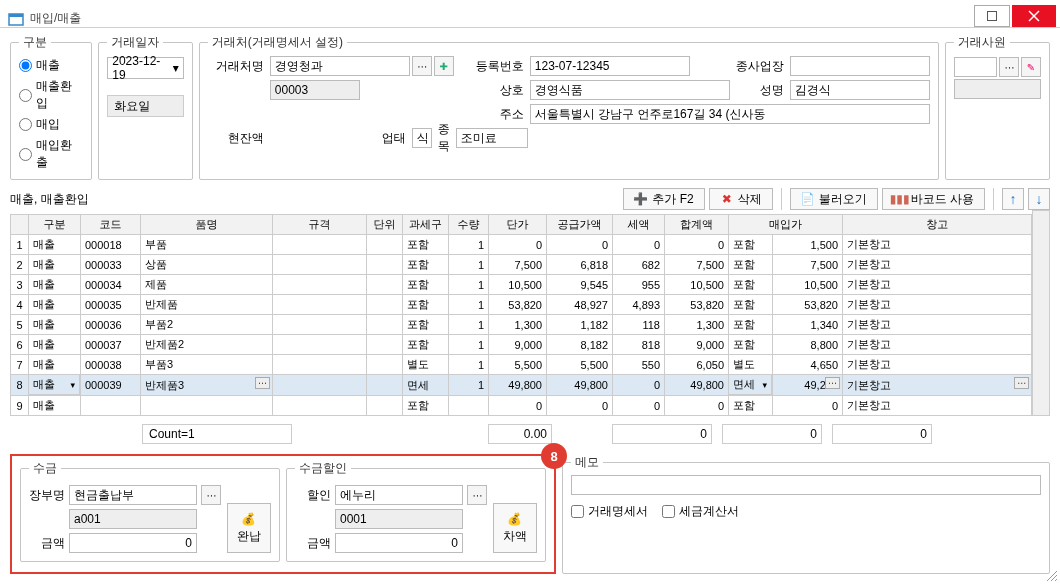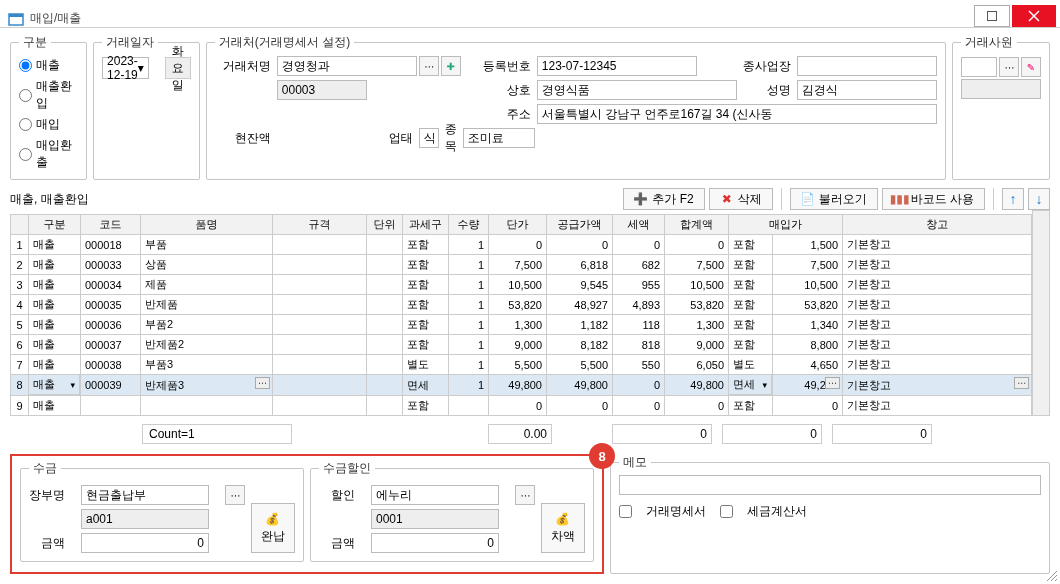--- a/index.html
+++ b/index.html
@@ -15,21 +15,21 @@
     .top-row { display: flex; gap: 6px; }
     fieldset { border: 1px solid #c5c5c5; padding: 4px 8px 8px 8px; border-radius: 2px; }
     legend { font-size: 12px; padding: 0 4px; color: #333; }
     .fs-1 { width: 102px; }
     .fs-2 { width: 118px; }
     .fs-3 { flex: 1; }
     .fs-4 { width: 132px; }
     .radio-col { display: flex; flex-direction: column; gap: 4px; margin-top: 2px; }
     .radio-col label { display: flex; align-items: center; gap: 4px; }
     input[type=radio] { width: 13px; height: 13px; }
-    .date-box { display: flex; flex-direction: row; gap: 16px; margin-top: 2px; }
+    .date-box { display: flex; flex-direction: column; gap: 16px; margin-top: 2px; }
     .date-input { width: 100%; height: 22px; border: 1px solid #bbb; padding: 0 4px; display: flex; align-items: center; justify-content: space-between; background: #fff; }
     .day-display { height: 22px; background: #eee; border: 1px solid #ccc; display: flex; align-items: center; padding: 0 6px; }
     .partner-grid { display: grid; grid-template-columns: 60px 140px 20px 20px 72px 200px 56px 140px; grid-auto-rows: 22px; gap: 2px 2px; align-items: center; }
     .plabel { text-align: right; padding-right: 4px; }
     .pcell { display: flex; align-items: center; }
     input[type=text] { height: 20px; border: 1px solid #bbb; padding: 0 4px; width: 100%; font-size: 12px; }
     input[type=text].ro { background: #eee; }
     .icon-sq { width: 20px; height: 20px; border: 1px solid #bbb; background: #f5f5f5; display: flex; align-items: center; justify-content: center; cursor: pointer; font-size: 10px; }
     .icon-dots { letter-spacing: -1px; }
     .right-balance { text-align: right; }
@@ -52,28 +52,28 @@
     table.grid td.ctr { text-align: center; }
     tr.sel td { background: #dce9f5 !important; }
     .col-no { width: 16px; text-align: center; }
     .summary-row { display: flex; margin-top: 8px; }
     .sum-count { width: 150px; height: 20px; border: 1px solid #ccc; display: flex; align-items: center; padding: 0 6px; margin-left: 132px; }
     .sum-cell { width: 68px; height: 20px; border: 1px solid #ccc; text-align: right; padding: 0 4px; display: flex; align-items: center; justify-content: flex-end; margin-left: auto; }
     .bottom-panels { display: flex; gap: 6px; margin-top: 10px; position: relative; }
     .red-box { border: 2px solid #e03c31; padding: 4px 8px 10px 8px; display: flex; gap: 6px; position: relative; }
     .badge8 { position: absolute; top: -13px; right: -13px; width: 26px; height: 26px; border-radius: 50%; background: #e03c31; color: #fff; display: flex; align-items: center; justify-content: center; font-weight: bold; font-size: 13px; z-index: 10; }
     .fs-sm { border: 1px solid #c5c5c5; padding: 4px 8px 8px 8px; }
-    .field-row { display: flex; align-items: center; gap: 16px; margin-top: 4px; }
+    .field-row { display: flex; align-items: center; gap: 4px; margin-top: 4px; }
     .field-row .lbl { width: 36px; text-align: right; }
     .field-row input { width: 128px; }
     .big-btn { width: 44px; height: 50px; border: 1px solid #bbb; background: #f8f8f8; display: flex; flex-direction: column; align-items: center; justify-content: center; gap: 2px; cursor: pointer; font-size: 12px; }
     .fs-memo { flex: 1; }
     .memo-input { width: 100%; height: 22px; }
     .chk-row { display: flex; gap: 14px; margin-top: 8px; }
-    .chk-row label { display: flex; gap: 14px; }
+    .chk-row label { display: flex; gap: 4px; }
     .resize-grip { position: absolute; bottom: 2px; right: 2px; width: 14px; height: 14px; }
     .scrollbar-stub { width: 18px; background: #f0f0f0; border: 1px solid #ccc; }
   </style>
 </head>
 <body>
 
 <div class="titlebar">
   <span class="titlebar-icon">
     <svg viewBox="0 0 16 16">
         <rect x="1" y="3" width="14" height="11" fill="none" stroke="#3889c9" stroke-width="1.5"></rect>

